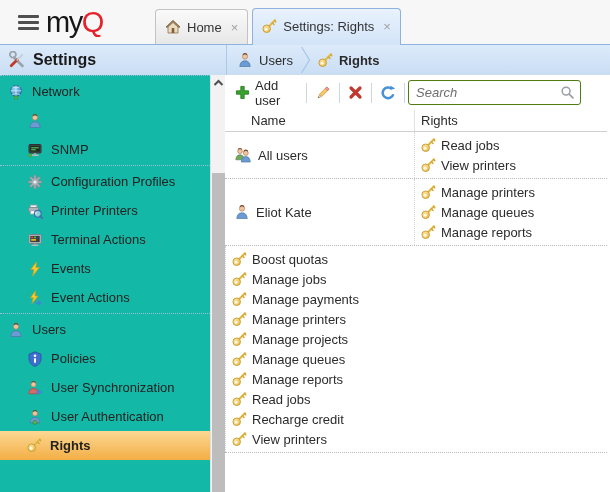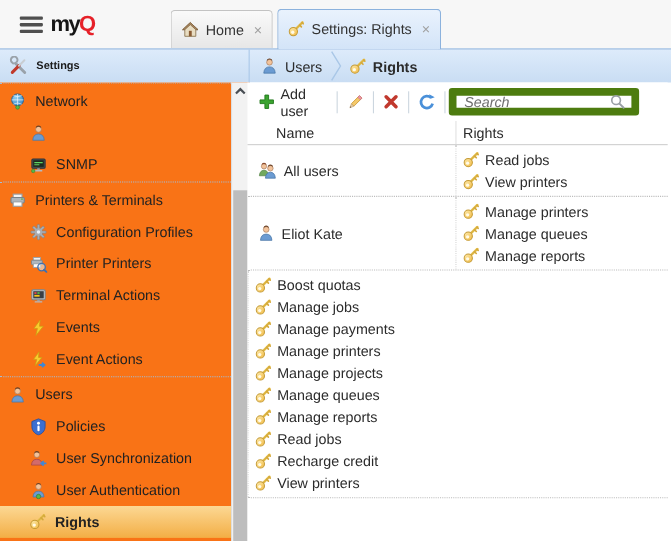--- a/index.html
+++ b/index.html
@@ -5,64 +5,64 @@
   html,body{margin:0;padding:0;background:#fff;}
   #app{position:relative;width:610px;height:492px;overflow:hidden;background:#fff;
        font-family:"Liberation Sans",sans-serif;font-size:13px;color:#2b2b2b;}
   .icon{display:inline-flex;align-items:center;justify-content:center;flex:0 0 auto;line-height:0;}
 
   
   .topbar{position:absolute;left:0;top:0;width:610px;height:44px;background:#f7f7f7;}
   .brand{position:absolute;left:18px;top:8px;display:flex;align-items:center;gap:7px;}
   .burger{display:flex;flex-direction:column;gap:3px;width:21px;cursor:pointer;}
   .burger span{height:3px;background:#4f4f4f;border-radius:1px;}
-  .logo{font-size:20px;font-weight:bold;letter-spacing:-1.5px;line-height:28px;}
+  .logo{font-size:29px;font-weight:normal;letter-spacing:-1.5px;line-height:28px;}
   .logo .my{color:#161616}.logo .q{color:#e62129}
   .tabs{position:absolute;left:155px;bottom:0;display:flex;align-items:flex-end;gap:4px;}
   .tab{box-sizing:border-box;height:35px;display:flex;align-items:center;gap:6px;padding:0 9px;
        border:1px solid #c3c3c3;border-bottom:none;border-radius:4px 4px 0 0;
        background:linear-gradient(#fafafa,#e7e7e7);color:#333;cursor:pointer;}
   .tab.active{height:37px;margin-bottom:-1px;padding-bottom:1px;z-index:6;position:relative;
        background:linear-gradient(#e9f2fd,#d3e4f8);border-color:#8cb2dd;}
   .tab .close{color:#a0a0a0;font-size:13px;margin-left:3px;cursor:pointer;line-height:1;}
 
   
   .panel-top{position:absolute;left:0;top:44px;width:610px;height:31px;box-sizing:border-box;
        background:linear-gradient(#ddebfb,#c9ddf3);border-top:1px solid #8cb2dd;}
   .settings-header{position:absolute;left:0;top:0;width:227px;height:30px;display:flex;align-items:center;
        gap:7px;padding-left:8px;box-sizing:border-box;border-right:1px solid #aac8e8;}
-  .settings-title{font-weight:bold;font-size:10px;color:#1a1a1a;}
+  .settings-title{font-weight:bold;font-size:16px;color:#1a1a1a;}
   .breadcrumb{position:absolute;left:228px;top:0;right:0;height:30px;display:flex;align-items:center;
        padding-left:9px;gap:7px;}
   .crumb{display:flex;align-items:center;gap:6px;cursor:pointer;}
   .crumb.current .crumb-label{font-weight:bold;}
 
   
-  .sidebar{position:absolute;left:0;top:75px;width:227px;height:417px;background:#f97316;
+  .sidebar{position:absolute;left:0;top:75px;width:227px;height:417px;background:#14b8a6;
        border-right:1px solid #aac8e8;box-sizing:border-box;}
   .side-list{position:absolute;left:0;top:0;right:16px;bottom:0;overflow:hidden;}
   .side-section{border-top:1px dotted #9fbedd;padding:1px 0;}
   .side-item{height:29px;display:flex;align-items:center;gap:8px;padding-left:8px;color:#222;
        cursor:pointer;position:relative;}
   .side-item.child{padding-left:27px;}
   .side-item.selected{background:linear-gradient(#fcd894,#f3ae45);font-weight:bold;}
   .side-item.selected::after{content:'';position:absolute;right:-13px;top:50%;transform:translateY(-50%);
        border-top:5px solid transparent;border-bottom:5px solid transparent;border-right:7px solid #2f6fc1;z-index:9;}
   .side-scroll{position:absolute;right:0;top:0;width:16px;height:417px;background:#f2f2f2;
        border-left:1px solid #dedede;box-sizing:border-box;}
   .scroll-up{height:16px;display:flex;align-items:center;justify-content:center;cursor:pointer;}
   .scroll-thumb{position:absolute;left:1px;right:1px;top:98px;height:319px;background:#bdbdbd;cursor:pointer;}
 
   
   .main{position:absolute;left:225px;top:75px;width:382px;height:417px;background:#fff;}
   .toolbar{height:35px;display:flex;align-items:center;padding-left:5px;}
   .tbtn{display:flex;align-items:center;gap:5px;padding:2px 5px;cursor:pointer;color:#2b2b2b;}
   .tsep{width:1px;height:20px;background:#ccd6df;margin:0 3px;}
   .searchbox{box-sizing:border-box;margin-left:auto;margin-right:26px;width:173px;height:25px;
-       border:7px solid #4d7c0f;border-radius:3px;background:#fff;display:flex;align-items:center;padding:0 5px;}
+       border:1px solid #4d7c0f;border-radius:3px;background:#fff;display:flex;align-items:center;padding:0 5px;}
   .searchbox input{flex:1;min-width:0;border:none;outline:none;font-size:13px;font-family:inherit;
        color:#333;background:transparent;}
   .searchbox input::placeholder{font-style:italic;color:#6e6e6e;}
   .thead{height:21px;display:flex;border-bottom:1px solid #cfcfcf;color:#2b2b2b;}
   .th-name{width:189px;box-sizing:border-box;padding-left:26px;display:flex;align-items:center;}
   .th-rights{flex:1;box-sizing:border-box;padding-left:6px;border-left:1px solid #e2e2e2;display:flex;align-items:center;}
   .trow{display:flex;border-bottom:1px dotted #bcbcbc;}
   .cell-name{width:189px;box-sizing:border-box;padding-left:9px;display:flex;align-items:center;gap:6px;}
   .cell-rights{flex:1;box-sizing:border-box;border-left:1px dotted #d6d6d6;padding:3px 0 3px 6px;}
   .right-line{height:20px;display:flex;align-items:center;gap:5px;}
@@ -202,31 +202,20 @@
                 <path d="M4.2 5.8 h7.6 M4.2 7.8 h4.6" stroke="#5fd465" stroke-width="1"></path>
                 <rect x="6.8" y="11" width="2.4" height="1.6" fill="#9aa0a6"></rect>
                 <rect x="4.5" y="12.6" width="7" height="1.4" rx=".5" fill="#b5bac0"></rect>
                 <circle cx="3.2" cy="13.4" r="1.6" fill="#58b847" stroke="#3a8530" stroke-width=".5"></circle>
               </svg>
             </span>
             <span>SNMP</span>
           </div>
         </div>
         <div class="side-section">
-          <div class="side-item">
-            <span class="icon">
-              <svg width="16" height="16" viewBox="0 0 16 16">
-                <rect x="4" y="2.5" width="8" height="3.5" fill="#f2f2f2" stroke="#9aa0a6"></rect>
-                <rect x="2" y="5.5" width="12" height="5" rx="1" fill="#aeb6bd" stroke="#79828a"></rect>
-                <rect x="4" y="9.5" width="8" height="4" fill="#fff" stroke="#9aa0a6"></rect>
-                <circle cx="12" cy="7" r=".8" fill="#58b847"></circle>
-              </svg>
-            </span>
-            <span>Printers &amp; Terminals</span>
-          </div>
           <div class="side-item child">
             <span class="icon">
               <svg width="16" height="16" viewBox="0 0 16 16">
                 <g fill="#a8adb3" stroke="#7e858c" stroke-width=".6">
                   <rect x="6.9" y="1" width="2.2" height="14" rx="1"></rect>
                   <rect x="1" y="6.9" width="14" height="2.2" rx="1"></rect>
                   <rect x="6.9" y="1" width="2.2" height="14" rx="1" transform="rotate(45 8 8)"></rect>
                   <rect x="6.9" y="1" width="2.2" height="14" rx="1" transform="rotate(-45 8 8)"></rect>
                   <circle cx="8" cy="8" r="3.4" stroke="none"></circle>
                 </g>

